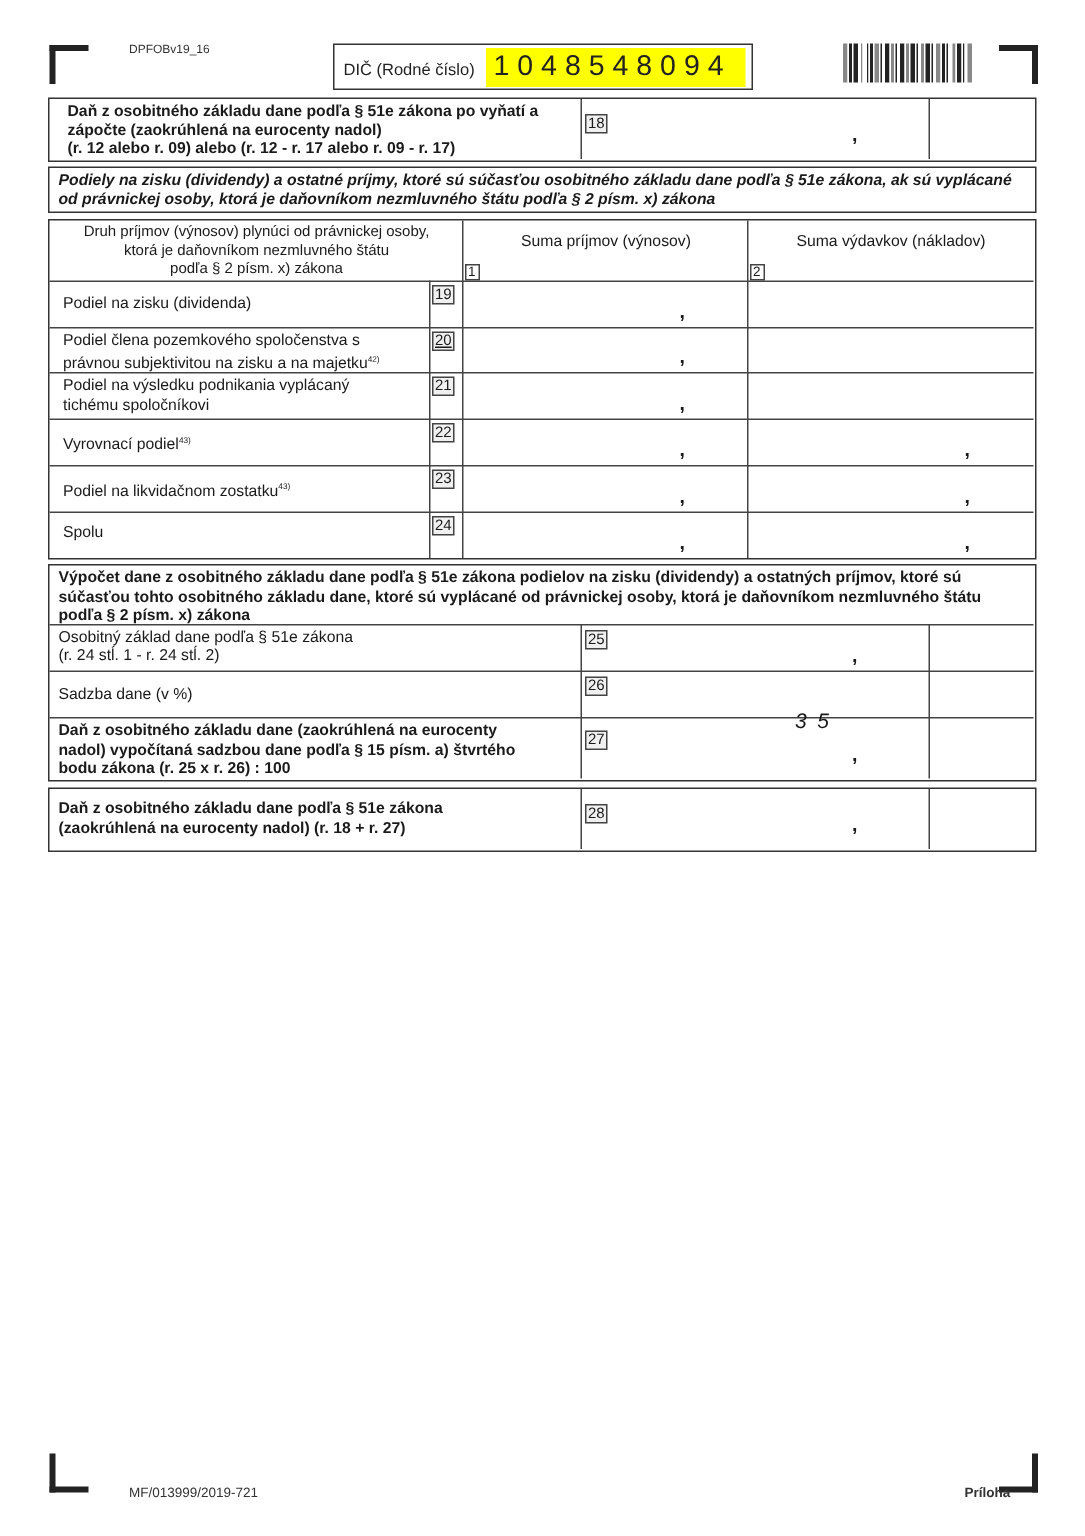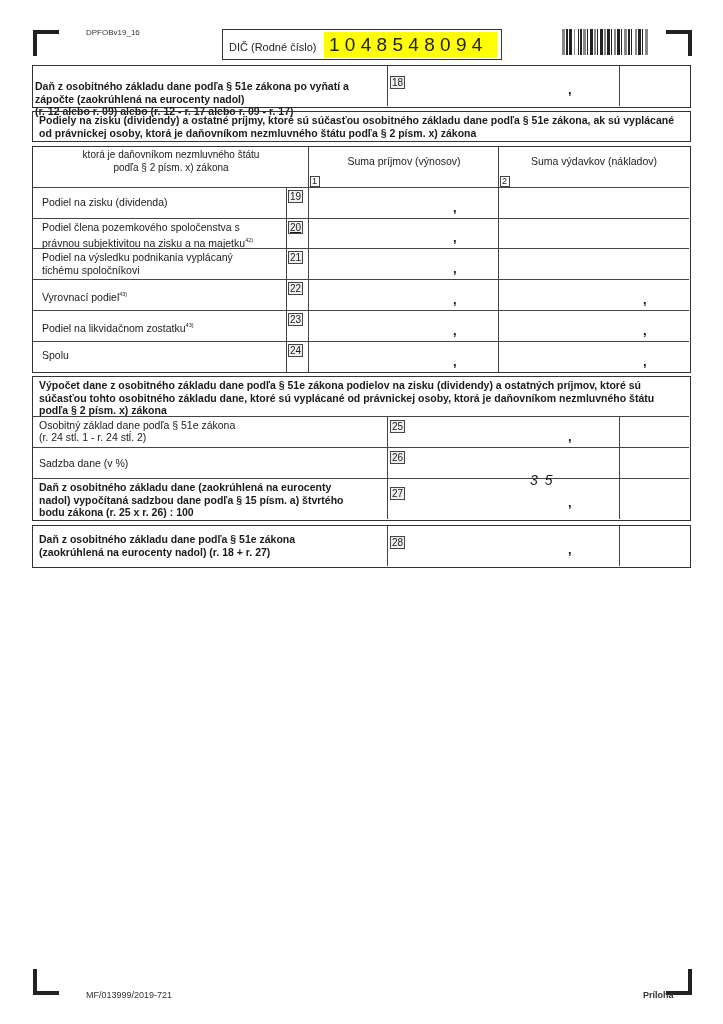--- a/index.html
+++ b/index.html
@@ -96,42 +96,43 @@
     <span style="width: 2px; background: rgb(136, 136, 136);"></span>
     <span style="width: 1px; background: rgb(255, 255, 255);"></span>
     <span style="width: 3px; background: rgb(34, 34, 34);"></span>
     <span style="width: 1px; background: rgb(255, 255, 255);"></span>
     <span style="width: 1px; background: rgb(34, 34, 34);"></span>
     <span style="width: 2px; background: rgb(255, 255, 255);"></span>
     <span style="width: 3px; background: rgb(136, 136, 136);"></span>
   </div>
 
 <div class="box" style="left:32px; top:65px; width:659px; height:43px;">
-  <div class="cell bold-text" style="left:2px; top:2px; width:350px;margin-top:12px;">
+  <div class="cell bold-text" style="left:12px; top:2px; width:350px;">
     <div>Daň z osobitného základu dane podľa § 51e zákona po vyňatí a</div>
     <div>zápočte (zaokrúhlená na eurocenty nadol)</div>
     <div>(r. 12 alebo r. 09) alebo (r. 12 - r. 17 alebo r. 09 - r. 17)</div>
   </div>
   <div class="vline" style="left:354px; top:0; height:40px;"></div>
   <div class="rownum" style="left:357px; top:10px;">18</div>
   <div class="cell" style="left:355px; top:0; width:231px; height:40px;">
     <span class="comma" style="left:180px; top:16px;">,</span>
   </div>
   <div class="vline" style="left:586px; top:0; height:40px;"></div>
   <div class="cell" style="left:587px; top:0; width:68px; height:40px;"></div>
 </div>
 
-<div class="box bold-text" style="left:32px; top:111px; width:659px; height:31px; padding:2px 6px;">
+<div class="box bold-text" style="left:32px; top:111px; width:659px; height:31px; padding:2px 6px;font-style:italic;">
   <div>Podiely na zisku (dividendy) a ostatné príjmy, ktoré sú súčasťou osobitného základu dane podľa § 51e zákona, ak sú vyplácané</div>
   <div>od právnickej osoby, ktorá je daňovníkom nezmluvného štátu podľa § 2 písm. x) zákona</div>
 </div>
 
 <div class="box" style="left:32px; top:146px; width:659px; height:227px;">
 
   <div class="cell norm-text center" style="left:0; top:2px; width:276px; font-size:10px; line-height:12.5px;">
+    <div>Druh príjmov (výnosov) plynúci od právnickej osoby,</div>
     <div>ktorá je daňovníkom nezmluvného štátu</div>
     <div>podľa § 2 písm. x) zákona</div>
   </div>
   <div class="cell norm-text center" style="left:276px; top:8px; width:190px;">Suma príjmov (výnosov)</div>
   <div class="colnum" style="left:277px; top:29px;">1</div>
   <div class="cell norm-text center" style="left:466px; top:8px; width:190px;">Suma výdavkov (nákladov)</div>
   <div class="colnum" style="left:467px; top:29px;">2</div>
 
   <div class="vline" style="left:253px; top:40px; height:185px;"></div>
   <div class="vline" style="left:275px; top:0; height:225px;"></div>

